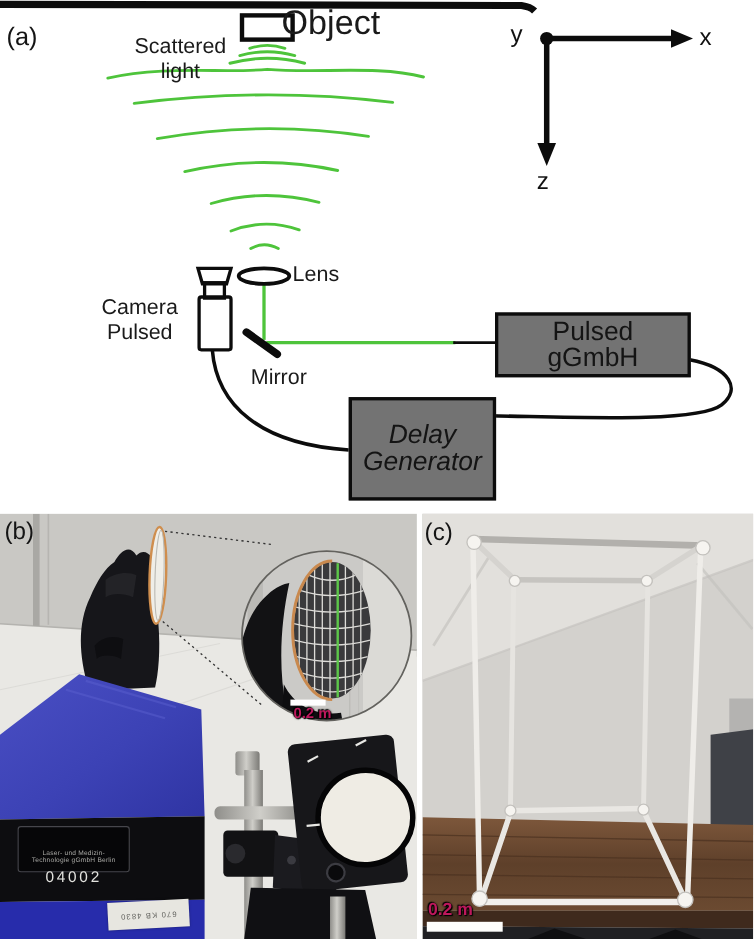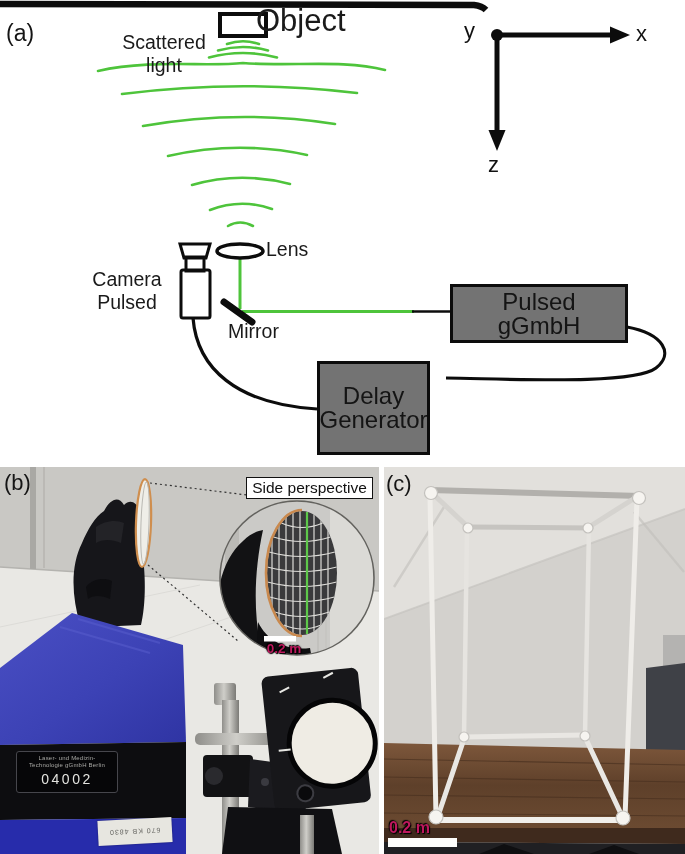--- a/index.html
+++ b/index.html
@@ -12,38 +12,38 @@
   
   .panel-a{position:absolute;left:0;top:0;width:685px;height:465px;background:#fff;}
   .tag-label{font-size:23px;color:#141414;}
   .diagram-text{position:absolute;color:#1a1a1a;font-size:19.5px;line-height:23px;white-space:nowrap;}
   .diagram-text.center{text-align:center;white-space:normal;}
   .axis-label{position:absolute;font-size:22px;color:#111;}
   .obj-box{position:absolute;left:218px;top:12px;width:50px;height:26px;border:4px solid #0c0c0c;background:#fff;}
   .wire-box{position:absolute;border:3.5px solid #0c0c0c;background:#737373;display:flex;flex-direction:column;
             align-items:center;justify-content:center;font-size:24px;line-height:24px;color:#141414;}
   .box-laser{left:450px;top:284px;width:178px;height:59px;}
-  .box-delay{left:317px;top:361px;width:113px;height:94px;}
+  .box-delay{left:317px;top:361px;width:134px;height:94px;font-style:italic;}
   .wave{fill:none;stroke:var(--beam-green,#4ec43b);stroke-width:2.6;stroke-linecap:round;}
   .beam{fill:none;stroke:var(--beam-green,#4ec43b);stroke-width:3;stroke-linecap:butt;}
   .ink{stroke:#0c0c0c;fill:none;}
 
   
   .panel-b{position:absolute;left:0;top:467px;width:379px;height:387px;overflow:hidden;background:#e8e7e3;}
   .panel-c{position:absolute;left:384px;top:467px;width:301px;height:387px;overflow:hidden;background:#d3d1cd;}
   .photo-tag{position:absolute;font-size:22px;color:#151515;}
   .inset-title{position:absolute;left:246px;top:10px;width:127px;height:22px;background:#fff;border:1.5px solid #111;
                font-size:15.5px;line-height:19px;text-align:center;color:#111;}
   .scale-text{position:absolute;font-weight:bold;color:#be185d;
               text-shadow:0 0 2px #000,1px 1px 1px #000,-1px -1px 1px #000;}
   .scale-text.b-inset{left:260px;top:174px;width:48px;font-size:13.5px;text-align:center;}
   .scale-text.c{left:5px;top:352px;font-size:16px;}
   .scale-bar-c{position:absolute;left:4px;top:371px;width:69px;height:9px;background:#fdfdfb;}
   .device-plate{position:absolute;left:16px;top:284px;width:102px;height:42px;background:#060608;
-                border:1px solid #46464c;border-radius:3px;text-align:center;padding-top:3px;}
+                border:1px solid #46464c;border-radius:3px;text-align:center;padding-top:21px;}
   .device-plate .small{font-size:6px;line-height:7px;color:#a9a9a5;letter-spacing:.2px;}
   .device-plate .num{font-size:14px;line-height:17px;color:#e3e3df;letter-spacing:2.5px;margin-top:2px;}
   .sticker{position:absolute;left:98px;top:352px;width:74px;height:25px;background:#e7e6e0;
            transform:rotate(-3deg);display:flex;align-items:center;justify-content:center;box-shadow:0 0 2px rgba(0,0,0,.4);}
   .sticker span{transform:rotate(180deg);font-size:7px;color:#63635f;letter-spacing:1px;}
 </style>
 </head>
 <body>
 
 <div class="fig">
@@ -111,21 +111,21 @@
     <span class="axis-label" style="left:636px;top:21px">x</span>
     <span class="axis-label" style="left:488px;top:152px">z</span>
 
     <span class="diagram-text" style="left:266px;top:238px">Lens</span>
 
     <div class="diagram-text center" style="left:78px;top:268px;width:98px">
       <span>Camera</span><br>
       <span>Pulsed</span>
     </div>
 
-    <span class="diagram-text" style="left:228px;top:320px">Mirror</span>
+    <span class="diagram-text" style="left:228px;top:332px">Mirror</span>
 
     <div class="wire-box box-laser">
       <span>Pulsed</span>
       <span>gGmbH</span>
     </div>
     <div class="wire-box box-delay">
       <span>Delay</span>
       <span>Generator</span>
     </div>
   </section>
@@ -238,21 +238,20 @@
           </g>
           <line x1="307" y1="45" x2="307" y2="167" stroke="#5dc74a" stroke-width="2.2" clip-path="url(#balloonClip)"></line>
           <path d="M302,43 A36,63 0 0 0 302,169" fill="none" stroke="#c9894e" stroke-width="2.6"></path>
           <rect x="264" y="169" width="32" height="5.5" fill="#ffffff"></rect>
         </g>
         <circle cx="297" cy="111" r="77" fill="none" stroke="#63625e" stroke-width="1.6"></circle>
       </g>
     </svg>
 
     <span class="photo-tag" style="left:4px;top:3px">(b)</span>
-    <div class="inset-title">Side perspective</div>
     <span class="scale-text b-inset">0.2 m</span>
 
     <div class="device-plate">
       <div class="small">Laser- und Medizin-</div>
       <div class="small">Technologie gGmbH Berlin</div>
       <div class="num">04002</div>
     </div>
     <div class="sticker">
       <span>670 KB 4830</span>
     </div>

